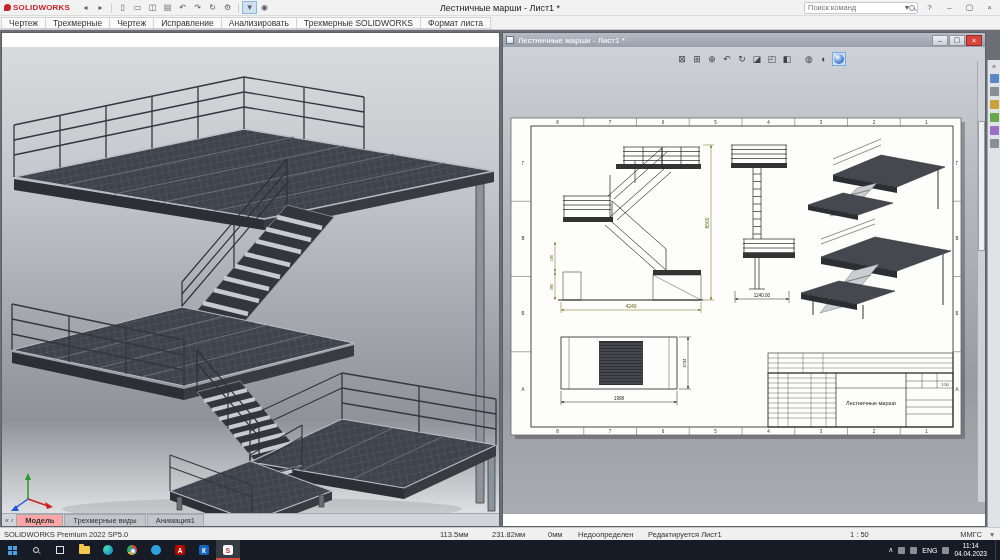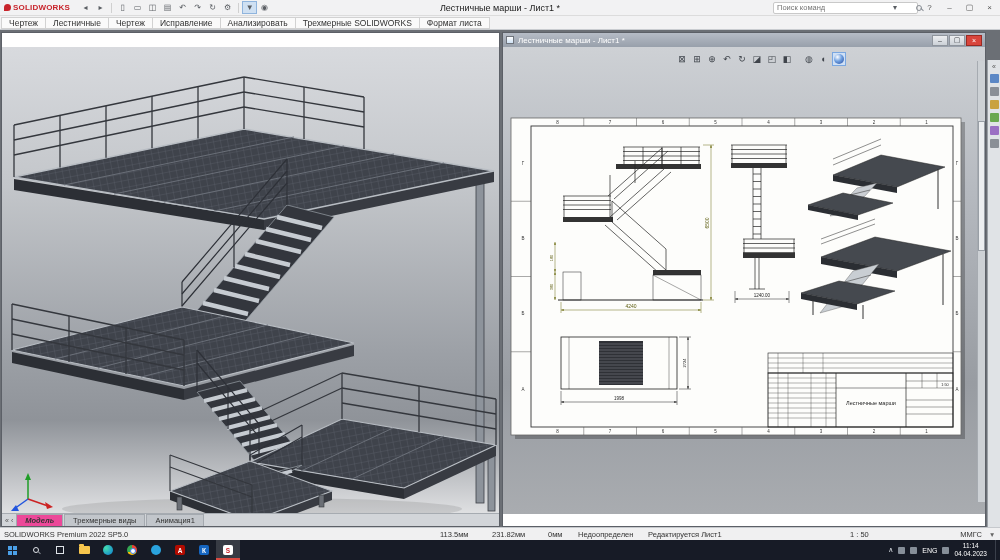--- a/index.html
+++ b/index.html
@@ -9,21 +9,21 @@
   
   #titlebar{position:absolute;left:0;top:0;width:1000px;height:16px;background:#f2f2f3;border-bottom:1px solid #dcdcdc;display:flex;align-items:center;font-size:8px;color:#444;}
   #logo{display:flex;align-items:center;margin-left:4px;font-weight:bold;font-size:8px;color:#c8242b;letter-spacing:.2px;}
   #logo .ds-mark{width:7px;height:7px;border-radius:50% 50% 50% 0;background:#c8242b;margin-right:2px;}
   .qat{display:flex;align-items:center;margin-left:8px;}
   .icon-btn{width:15px;height:13px;display:flex;align-items:center;justify-content:center;font-size:8px;color:#5a5e63;cursor:default;}
   .icon-btn.pressed{background:#cfe0f2;border:1px solid #8fb4dd;}
   .qat-sep{width:1px;height:10px;background:#d0d0d0;margin:0 3px;}
   #main-title{position:absolute;left:50%;transform:translateX(-50%);font-size:9px;color:#222;white-space:nowrap;}
   #tb-right{margin-left:auto;display:flex;align-items:center;gap:3px;padding-right:2px;}
-  #search-box{width:145px;height:12px;background:#fff;border:1px solid #c9c9c9;border-radius:2px;display:flex;align-items:center;padding:4px 3px;gap:19px;}
+  #search-box{width:114px;height:12px;background:#fff;border:1px solid #c9c9c9;border-radius:2px;display:flex;align-items:center;padding:4px 3px;gap:0;}
   #search-box input{flex:1;border:none;outline:none;font-size:7.5px;color:#666;font-family:"Liberation Sans",sans-serif;background:transparent;}
   .mag{width:6px;height:6px;border:1.2px solid #8a8f96;border-radius:50%;position:relative;flex:none;}
   .mag::after{content:"";position:absolute;width:4px;height:1.2px;background:#8a8f96;transform:rotate(45deg);right:-3px;bottom:-1px;}
   .win-ctl{width:17px;height:13px;display:flex;align-items:center;justify-content:center;font-size:8px;color:#555;}
 
   
   #menubar{position:absolute;left:0;top:16px;width:1000px;height:14px;background:#f2f2f3;border-bottom:1px solid #c9ccd0;display:flex;align-items:center;padding-left:2px;font-size:8.5px;color:#333;}
   .menu-tab{height:12px;display:flex;align-items:center;padding:0 7px;border:1px solid #d2d2d2;background:#fafafa;margin-left:-1px;white-space:nowrap;}
 
   
@@ -38,21 +38,21 @@
   .win-btn{width:16px;height:11px;display:flex;align-items:center;justify-content:center;font-size:7px;color:#3c3f44;background:linear-gradient(#eceef1,#ccd1d7);border:1px solid #8f959d;margin-left:1px;}
   .win-btn.red{background:#d8453c;border-color:#992a23;color:#fff;}
 
   .viewport3d{position:absolute;left:0;top:14px;right:0;bottom:13px;background:linear-gradient(180deg,#d8dade 0%,#c3c6ca 30%,#9ca0a6 66%,#8f9399 80%,#dfe0e2 100%);}
   .viewport2d{position:absolute;left:0;top:14px;right:0;bottom:12px;background:linear-gradient(180deg,#ced1d5 0%,#b6bac0 30%,#989ca2 72%,#a9acb0 100%);}
 
   
   .model-tabs{position:absolute;left:0;right:0;bottom:0;height:13px;background:#d2d5d9;border-top:1px solid #a6abb1;display:flex;align-items:flex-end;font-size:7.5px;color:#333;}
   .tab-nav{display:flex;align-items:center;height:12px;padding:0 3px;gap:2px;color:#555;font-size:7px;}
   .mtab{height:12px;display:flex;align-items:center;padding:0 8px;background:#c2c6cb;border:1px solid #a4a9af;border-bottom:none;margin-right:1px;white-space:nowrap;}
-  .mtab.active{background:#ec4899;font-weight:bold;font-style:italic;}
+  .mtab.active{background:#fca5a5;font-weight:bold;}
 
   
   .sheet-row{position:absolute;left:0;right:0;bottom:0;height:12px;background:#d2d5d9;border-top:1px solid #a6abb1;display:flex;align-items:center;font-size:7.5px;color:#333;}
   .stab{height:11px;display:flex;align-items:center;gap:2px;padding:0 6px;background:#f4f5f6;border:1px solid #a4a9af;border-bottom:none;font-weight:bold;white-space:nowrap;}
   .sheet-ico{width:6px;height:8px;background:#fff;border:1px solid #7c828a;}
   .hscroll{flex:1;height:9px;margin:0 2px;background:#c3c7cb;border:1px solid #aab0b6;position:relative;}
   .hthumb{position:absolute;left:38%;width:24%;top:0;bottom:0;background:#eceef0;border:1px solid #999fa6;}
   .vscroll{position:absolute;right:0;top:14px;bottom:12px;width:8px;background:#cdd1d5;border-left:1px solid #a6abb1;}
   .vthumb{position:absolute;left:0;right:0;top:60px;height:130px;background:#eceef0;border:1px solid #999fa6;}
 
@@ -129,21 +129,21 @@
       </div>
       <span class="win-ctl">?</span>
       <span class="win-ctl">–</span>
       <span class="win-ctl">▢</span>
       <span class="win-ctl">×</span>
     </div>
   </div>
 
   <div id="menubar">
     <span class="menu-tab">Чертеж</span>
-    <span class="menu-tab">Лестничные</span>
+    <span class="menu-tab">Трехмерные</span>
     <span class="menu-tab">Чертеж</span>
     <span class="menu-tab">Исправление</span>
     <span class="menu-tab">Анализировать</span>
     <span class="menu-tab">Трехмерные SOLIDWORKS</span>
     <span class="menu-tab">Формат листа</span>
   </div>
 
   <div id="workspace">
 
     <div class="win" id="left-win">

